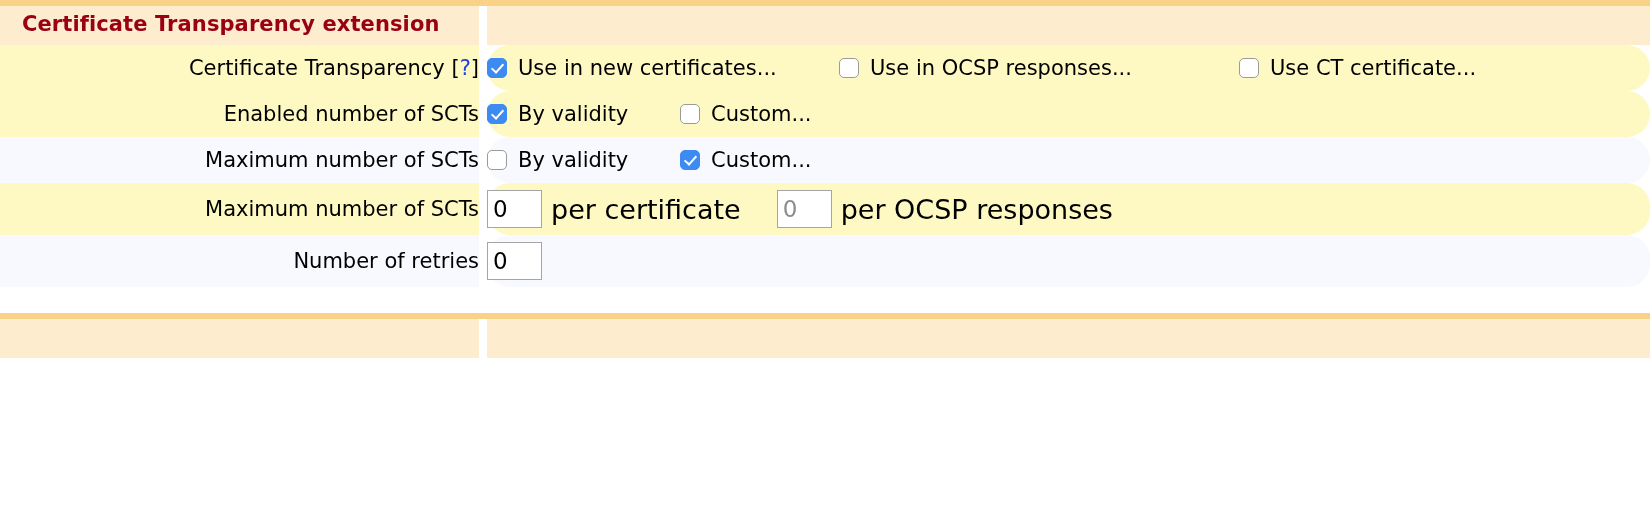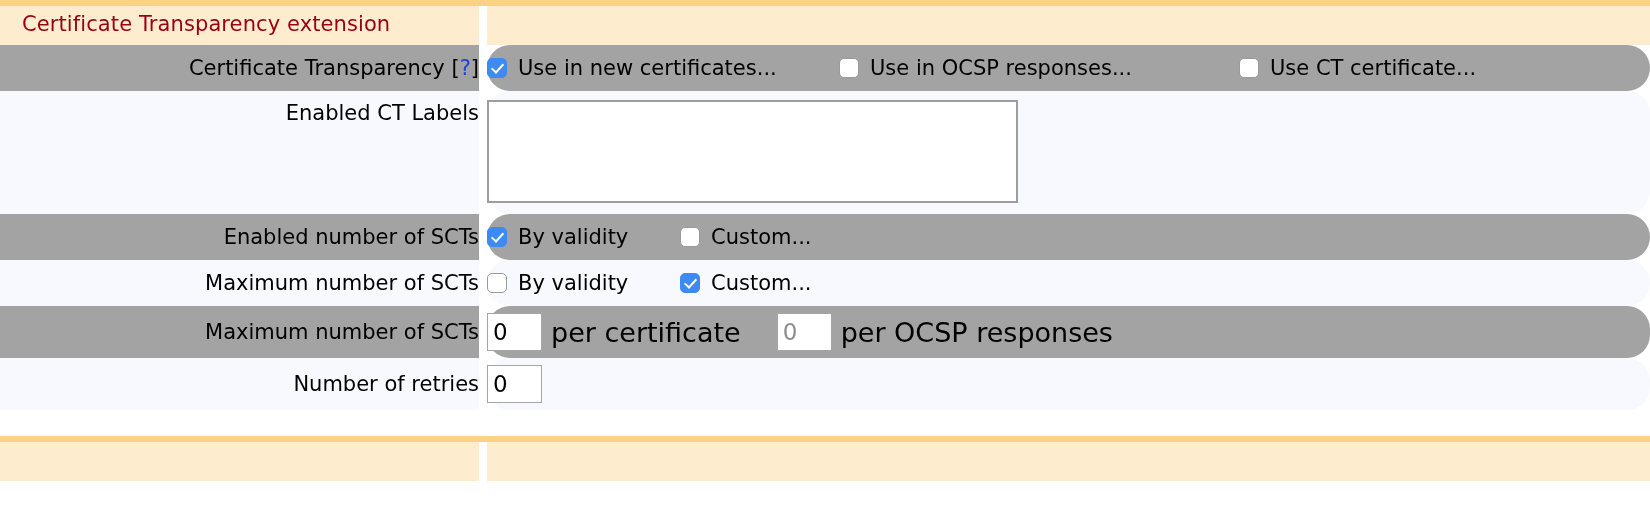--- a/index.html
+++ b/index.html
@@ -39,21 +39,21 @@
   }
   .section-header .sh-right {
     width: 8px;
     background: #ffffff;
   }
   .section-header .sh-body {
     flex: 1;
     background: #fdeccd;
   }
   .sh-title {
-    font-weight: normal;
+    font-weight: bold;
     font-size: 21px;
     color: #990011;
     padding-left: 22px;
     letter-spacing: 0.1px;
     white-space: nowrap;
   }
 
   
   .form-table {
     width: 1650px;
@@ -77,21 +77,21 @@
     background: #ffffff !important;
     padding: 0;
   }
   td.field-cell {
     box-sizing: border-box;
     padding-left: 18px;
     border-radius: 23px;
   }
 
   tr.stripe-a td.label-cell,
-  tr.stripe-a td.field-cell { background: #a3a3a3; }
+  tr.stripe-a td.field-cell { background: #fef9c3; }
   tr.stripe-b td.label-cell,
   tr.stripe-b td.field-cell { background: #f7f9fe; }
 
   .help-link {
     color: #2a2ad0;
     text-decoration: none;
   }
   .help-q { color: #1e3fd8; }
 
   
@@ -228,31 +228,20 @@
             <span class="cb-label">Use in OCSP responses...</span>
           </div>
           <div class="check-group">
             <span class="cb off"></span>
             <span class="cb-label">Use CT certificate...</span>
           </div>
         </div>
       </td>
     </tr>
 
-    <tr class="stripe-b">
-      <td class="label-cell" style="vertical-align:top; padding-top:10px;">
-        <span>Enabled CT Labels</span>
-      </td>
-      <td class="gutter-cell"></td>
-      <td class="field-cell">
-        <div class="ta-wrap">
-          <textarea class="ct-textarea" placeholder="" style=""></textarea>
-        </div>
-      </td>
-    </tr>
 
     <tr class="stripe-a">
       <td class="label-cell">
         <span>Enabled number of SCTs</span>
       </td>
       <td class="gutter-cell"></td>
       <td class="field-cell">
         <div class="check-row">
           <div class="check-group" style="width:193px;">
             <span class="cb on"></span>

